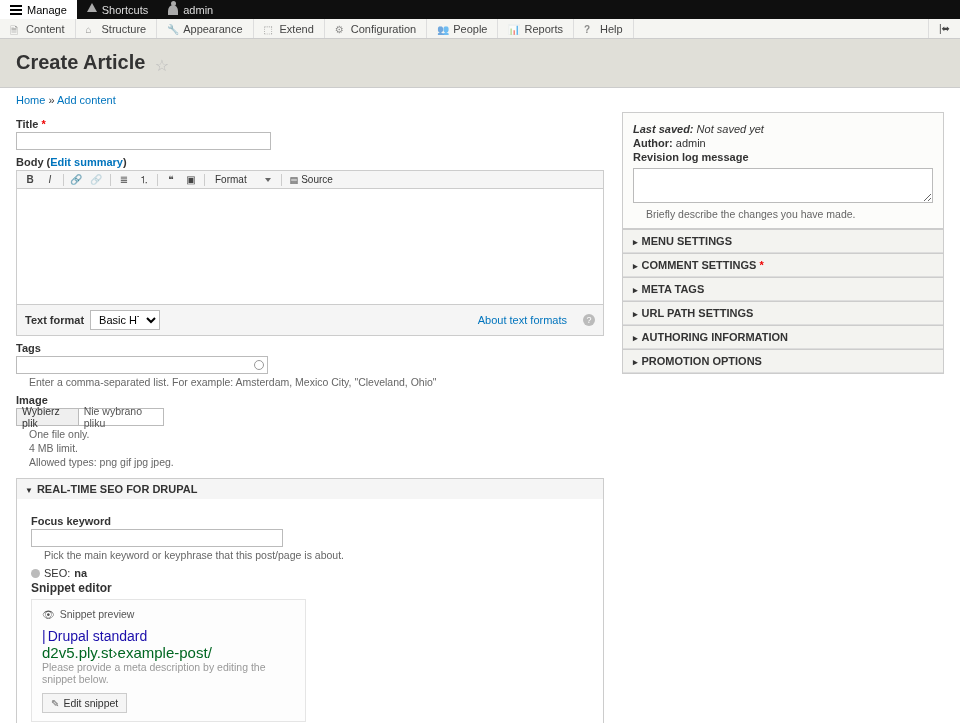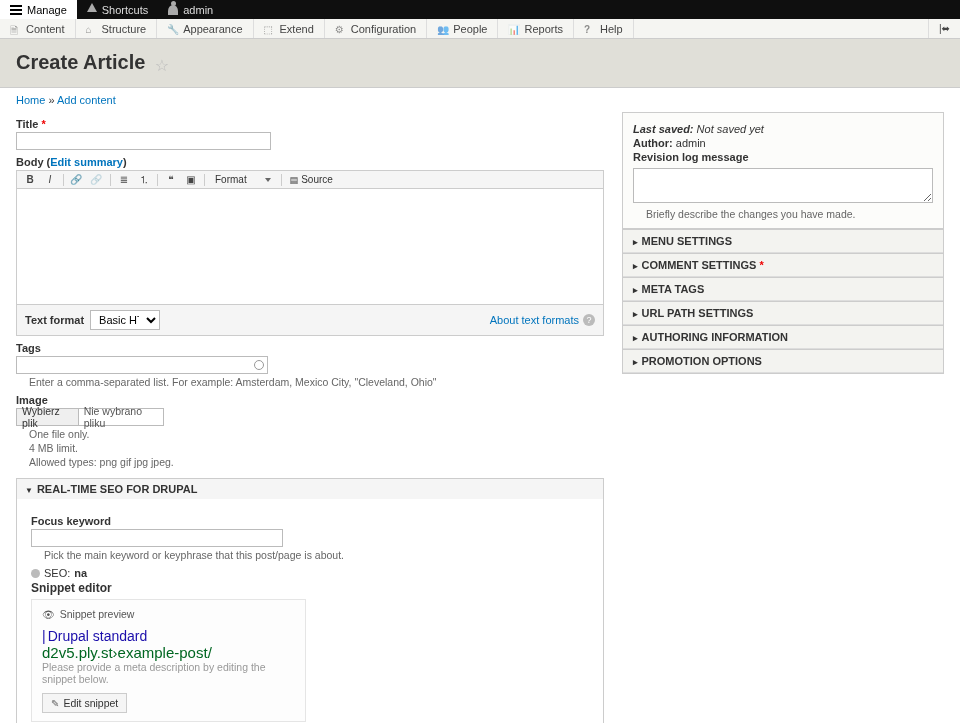--- a/index.html
+++ b/index.html
@@ -49,21 +49,21 @@
 .editor-wrap { border:1px solid #ccc; }
 .ck-toolbar { background:#f5f5f5; border-bottom:1px solid #ccc; height:18px; display:flex; align-items:center; padding:0 4px; gap:2px; }
 .ck-btn { width:18px; height:14px; display:flex; align-items:center; justify-content:center; font-size:10px; color:#444; cursor:pointer; border-radius:2px; }
 .ck-sep { width:1px; height:12px; background:#ccc; margin:0 2px; }
 .ck-format { font-size:10px; padding:0 6px; display:flex; align-items:center; cursor:pointer; }
 .ck-format::after { content:""; margin-left:18px; border-left:3px solid transparent; border-right:3px solid transparent; border-top:4px solid #666; }
 .ck-source { font-size:10px; padding:0 4px; display:flex; align-items:center; gap:3px; cursor:pointer; }
 .ck-body { height:115px; background:#fff; }
 .textformat-row { border-top:1px solid #ccc; padding:5px 8px; display:flex; align-items:center; background:#f5f5f5; font-size:11px; }
 .textformat-row select { width:70px; margin-left:6px; }
-.textformat-row .about { margin-left:auto; display:flex; gap:4px; }
+.textformat-row .about { margin-left:auto; display:flex; gap:16px; }
 .qmark { width:12px; height:12px; border-radius:50%; background:#bbb; color:#fff; font-size:9px; display:flex; align-items:center; justify-content:center; }
 .tags-wrap { position:relative; width:252px; }
 .tags-wrap::after { content:""; position:absolute; right:4px; top:50%; transform:translateY(-50%); width:8px; height:8px; border:1px solid #999; border-radius:50%; }
 
 .file-row { display:flex; align-items:stretch; width:148px; border:1px solid #bbb; height:18px; font-size:10.5px; }
 .file-btn { background:#efefef; padding:0 5px; display:flex; align-items:center; border-right:1px solid #bbb; cursor:pointer; }
 .file-txt { padding:0 5px; display:flex; align-items:center; color:#555; }
 
 .seo-box { border:1px solid #ccc; margin-top:10px; }
 .seo-box summary { background:#f5f5f5; padding:4px 8px; font-size:11px; font-weight:bold; cursor:pointer; list-style:none; }

